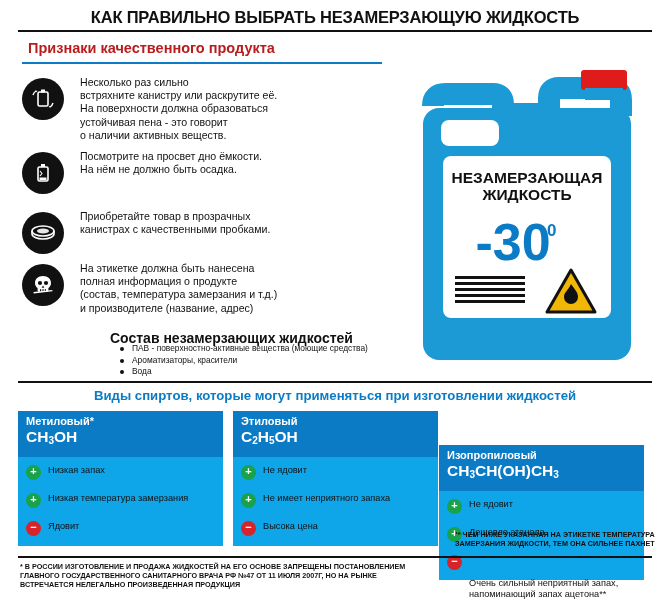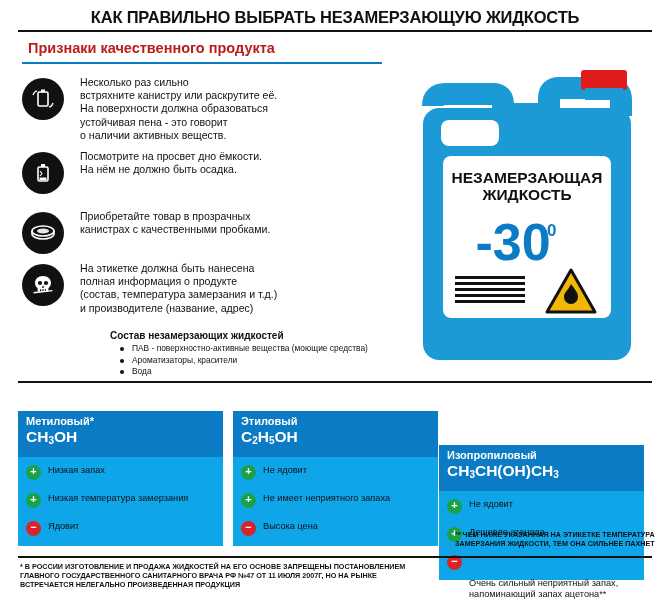--- a/index.html
+++ b/index.html
@@ -44,21 +44,21 @@
     font-size:10.6px;line-height:13.2px;color:#111;
   }
 
   
   .ic{position:absolute;inset:0;display:flex;align-items:center;justify-content:center;color:#fff;}
   .ic svg{display:block;}
 
   
   .comp-title{
     position:absolute;left:110px;top:330px;
-    font-size:10px;font-weight:bold;color:#111;
+    font-size:14px;font-weight:bold;color:#111;
   }
   .comp-list{position:absolute;left:120px;top:343px;font-size:8.4px;line-height:11.6px;color:#111;}
   .comp-list div{position:relative;padding-left:12px;}
   .comp-list div:before{
     content:"";position:absolute;left:0;top:4px;width:4px;height:4px;border-radius:50%;background:#111;
   }
 
   
   .canister-wrap{position:absolute;left:395px;top:48px;width:260px;height:320px;}
 
@@ -208,20 +208,21 @@
       </g>
 
       <g>
         <path d="M176 222 l24 42 h-48 z" fill="#f2b705" stroke="#111" stroke-width="3" stroke-linejoin="round"></path>
         <path d="M176 236 c4 6 7 8 7 13 a7 7 0 0 1 -14 0 c0 -5 4 -6 7 -13 z" fill="#111"></path>
       </g>
     </svg>
   </div>
 
   <div class="spirits-rule"></div>
+  <div class="spirits-head">Виды спиртов, которые могут применяться при изготовлении жидкостей</div>
 
   <div class="card" style="left:18px;">
     <div class="hdr">
       <div class="nm">Метиловый*</div>
       <div class="fm">CH<sub>3</sub>OH</div>
     </div>
     <div class="rows">
       <div class="row">
         <span class="badge plus">
             <span>+</span>

